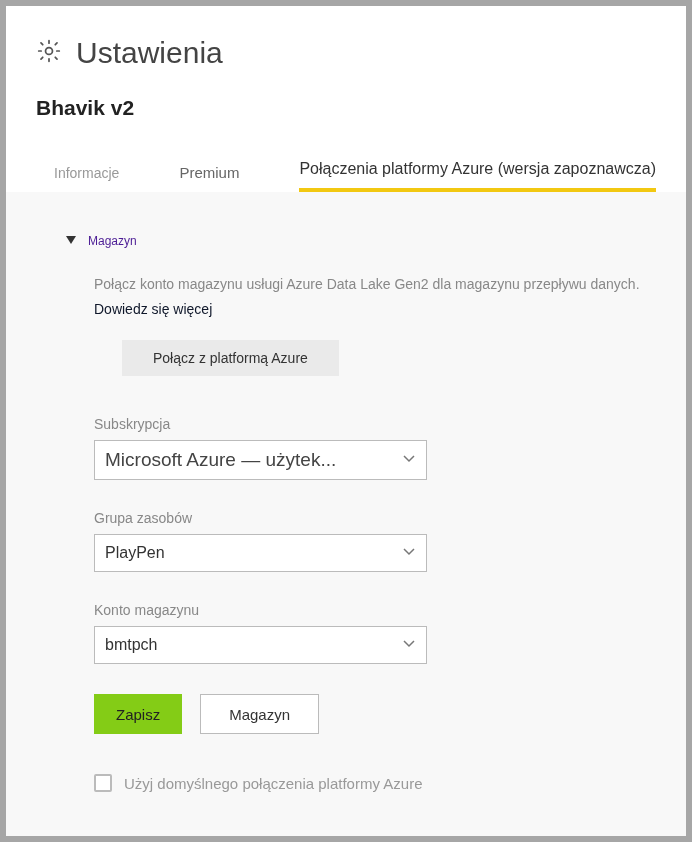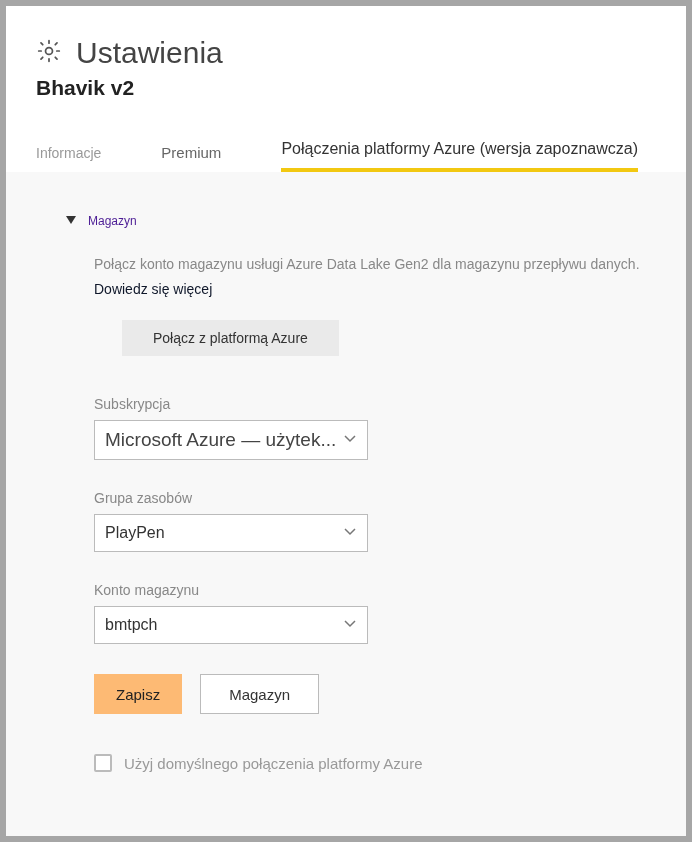--- a/index.html
+++ b/index.html
@@ -36,33 +36,34 @@
     height: 26px;
     stroke: #555;
     fill: none;
   }
   .page-title {
     font-size: 30px;
     font-weight: 400;
     color: #444;
   }
   .subtitle {
-    margin-top: 6px;
+    margin-top: 26px;
     font-size: 21px;
     font-weight: 600;
     color: #222;
   }
 
   .tabs {
     display: flex;
     align-items: flex-end;
     padding: 30px 30px 0 30px;
     background: #ffffff;
     gap: 60px;
     border-bottom: 1px solid transparent;
+    justify-content: flex-end;
   }
   .tab {
     font-size: 15px;
     color: #666;
     padding-bottom: 10px;
     cursor: pointer;
     white-space: nowrap;
   }
   .tab.muted {
     color: #999;
@@ -124,21 +125,21 @@
   .field {
     margin-bottom: 30px;
   }
   .field-label {
     font-size: 14px;
     color: #888;
     margin-bottom: 8px;
     display: block;
   }
   .select {
-    width: 274px;
+    width: 333px;
     height: 38px;
     border: 1px solid #bbb;
     background: #fff;
     display: flex;
     align-items: center;
     justify-content: space-between;
     padding: 0 10px;
     cursor: pointer;
   }
   .select.big {
@@ -169,21 +170,21 @@
     margin: 20px 0 40px 0;
   }
   .btn {
     height: 40px;
     padding: 0 22px;
     font-size: 15px;
     cursor: pointer;
     border: none;
   }
   .btn-primary {
-    background: #fdba74;
+    background: #84cc16;
     color: #222;
   }
   .btn-secondary {
     background: #fff;
     color: #333;
     border: 1px solid #bbb;
     padding: 0 28px;
   }
 
   .checkbox-row {

